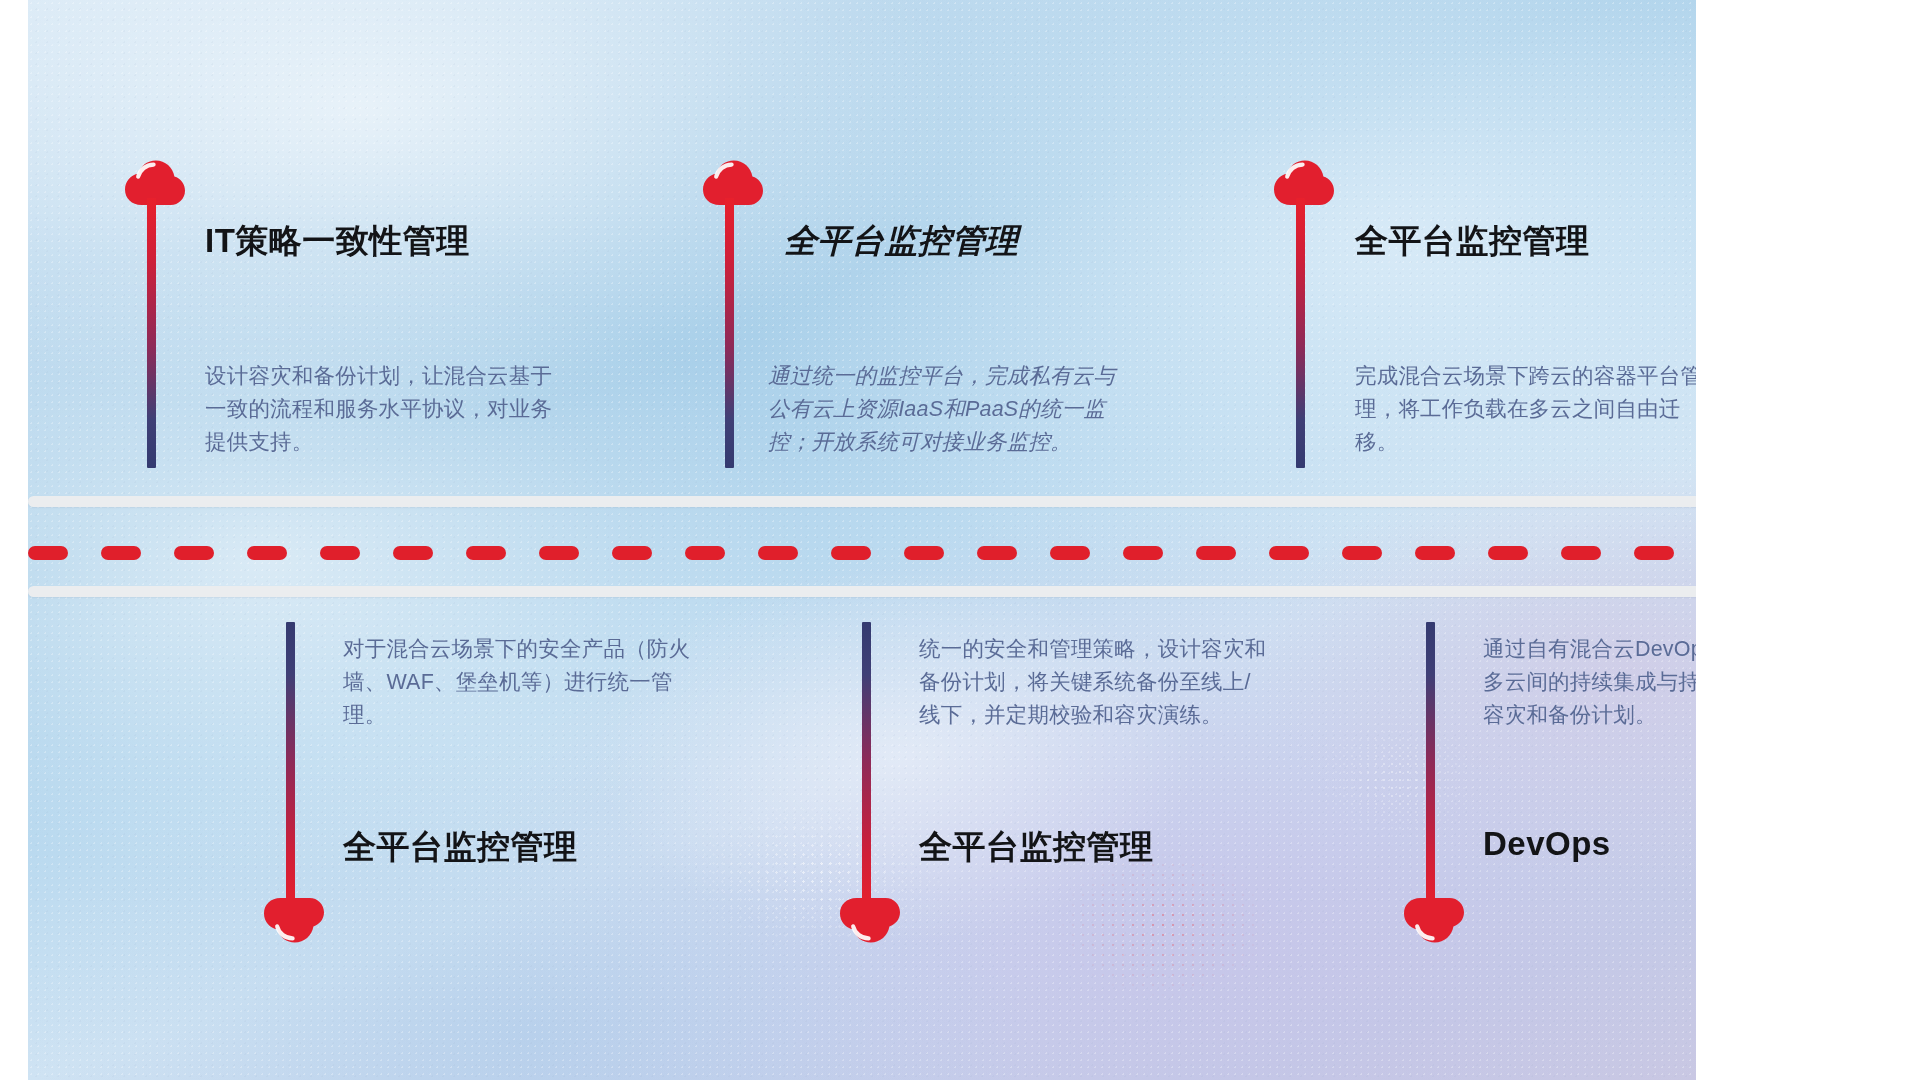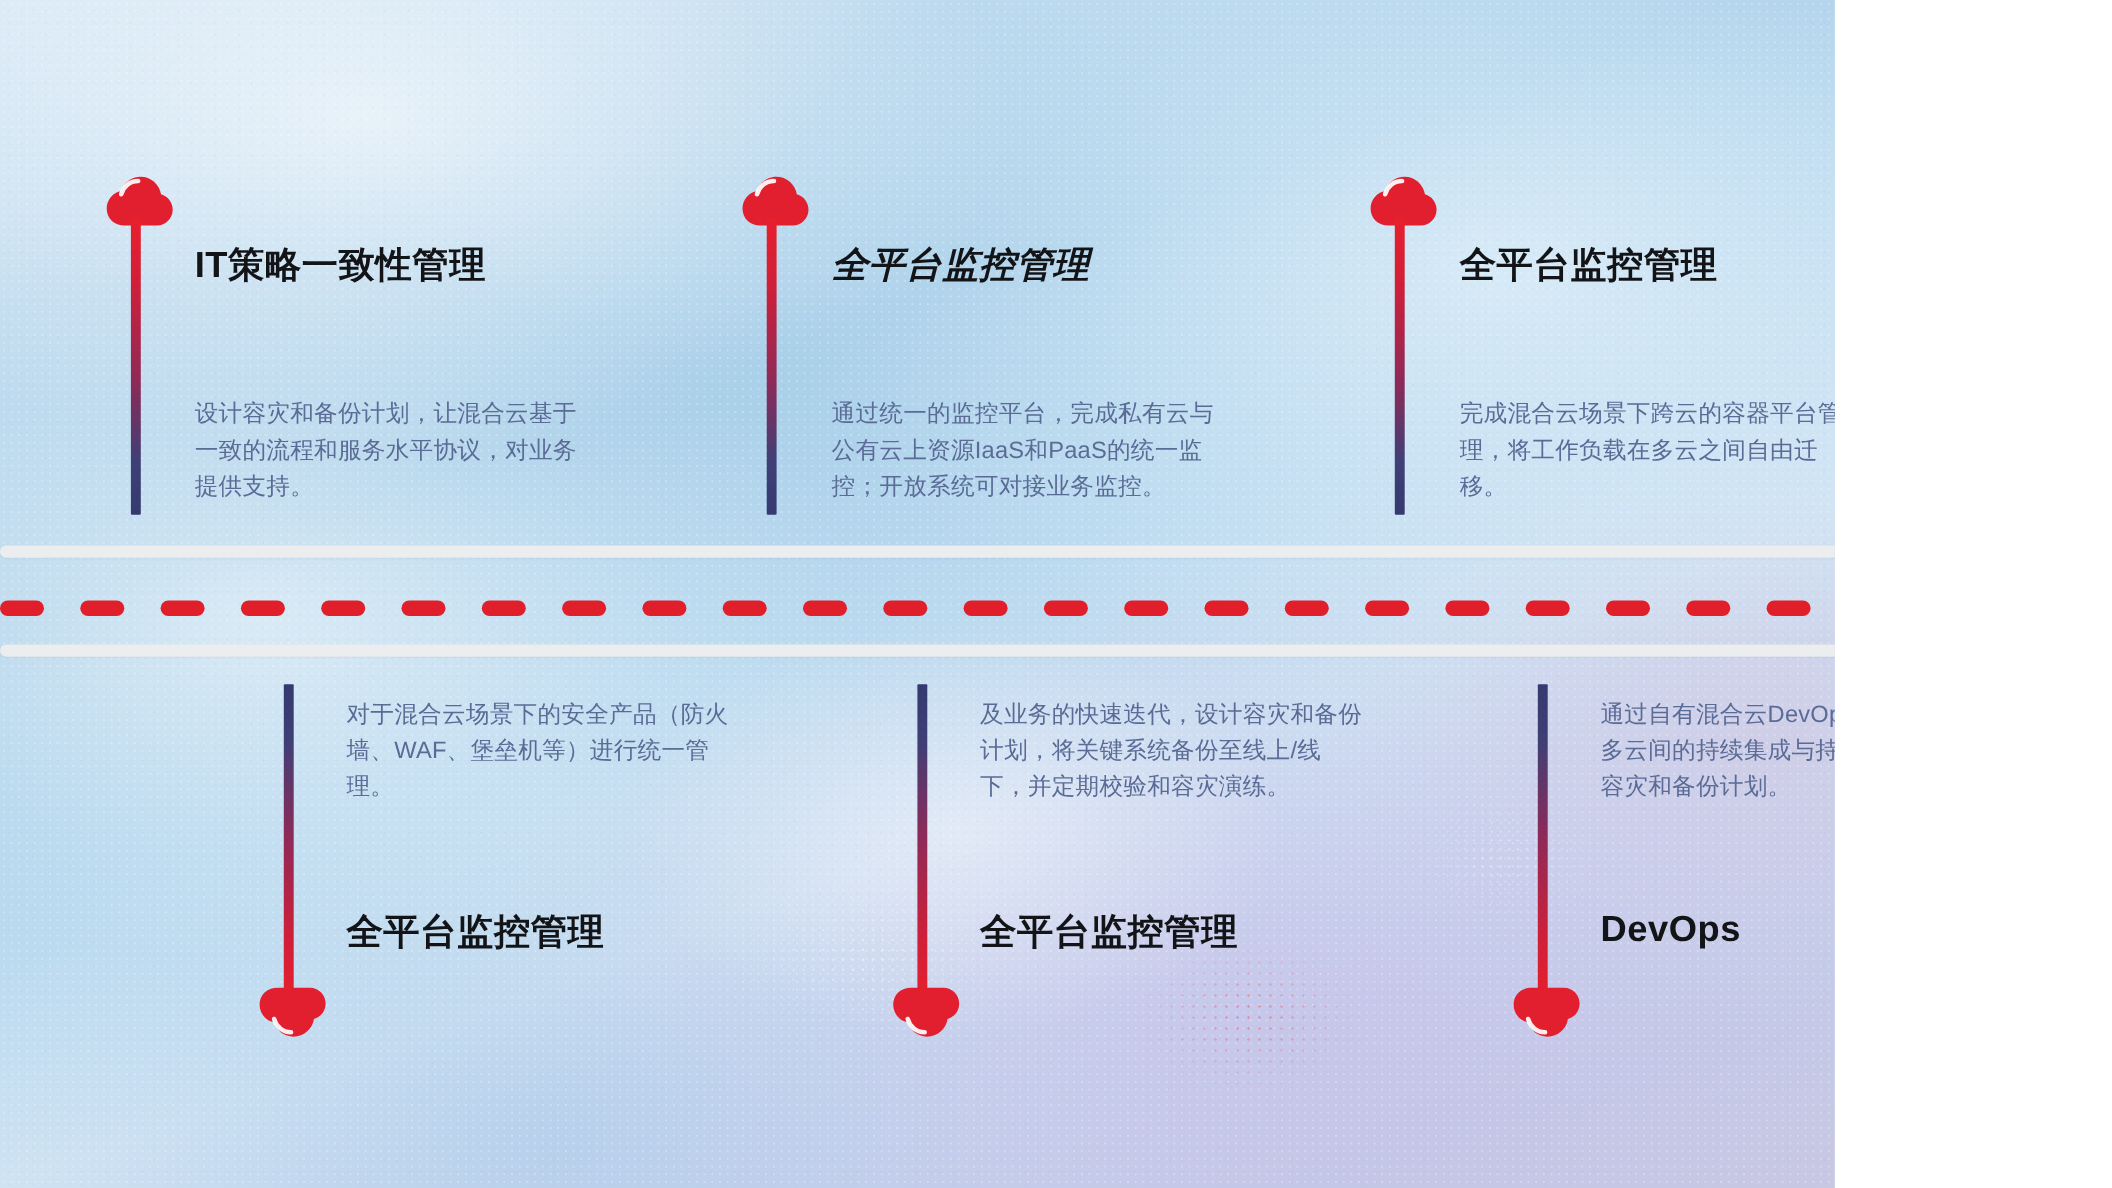--- a/index.html
+++ b/index.html
@@ -8,20 +8,21 @@
     width:1920px; height:1080px;
     overflow:hidden;
     font-family:"Liberation Sans", "DejaVu Sans", sans-serif;
   }
 
   #stage {
     position:relative;
     width:1668px; height:1080px;
     background:#cfe0f0;
     overflow:hidden;
+    margin-left:28px;
   }
 
   
   .bg-layer { position:absolute; inset:0; }
 
   .bg-base {
     background:
       linear-gradient(160deg,
         #d5e7f5 0%,
         #bcd9ee 18%,
@@ -218,21 +219,21 @@
     <div class="cloud-icon" style="left:674px; top:160px;">
       <svg viewBox="0 0 62 46" xmlns="http://www.w3.org/2000/svg">
         <path d="M17.5 45 C7.6 45 1 38.4 1 29.5 C1 21.4 6.8 14.9 14.4 13.6
                  C16.6 5.7 23.7 0.6 31.8 0.6 C41.2 0.6 49 7.5 50.4 16.6
                  C56.6 18.4 61 24 61 30.7 C61 38.6 54.6 45 46.7 45 Z" fill="#e21f2e"></path>
         <path d="M14.2 16.6 C16.0 9.6 22.2 4.6 29.6 4.6" stroke="#ffffff" stroke-width="4.2" stroke-linecap="round" fill="none" opacity=".92"></path>
       </svg>
     </div>
     <div class="stem down" style="left:697px; top:198px; height:270px;"></div>
     <div class="col-title" style="left:756px; top:219px;font-style:italic;">全平台监控管理</div>
-    <div class="col-body" style="left:756px; top:360px;">通过统一的监控平台，完成私有云与公有云上资源IaaS和PaaS的统一监控；开放系统可对接业务监控。</div>
+    <div class="col-body" style="left:740px; top:360px;font-style:italic;">通过统一的监控平台，完成私有云与公有云上资源IaaS和PaaS的统一监控；开放系统可对接业务监控。</div>
   </div>
 
   <div class="col">
     <div class="cloud-icon" style="left:1245px; top:160px;">
       <svg viewBox="0 0 62 46" xmlns="http://www.w3.org/2000/svg">
         <path d="M17.5 45 C7.6 45 1 38.4 1 29.5 C1 21.4 6.8 14.9 14.4 13.6
                  C16.6 5.7 23.7 0.6 31.8 0.6 C41.2 0.6 49 7.5 50.4 16.6
                  C56.6 18.4 61 24 61 30.7 C61 38.6 54.6 45 46.7 45 Z" fill="#e21f2e"></path>
         <path d="M14.2 16.6 C16.0 9.6 22.2 4.6 29.6 4.6" stroke="#ffffff" stroke-width="4.2" stroke-linecap="round" fill="none" opacity=".92"></path>
       </svg>
@@ -251,21 +252,21 @@
         <path d="M17.5 45 C7.6 45 1 38.4 1 29.5 C1 21.4 6.8 14.9 14.4 13.6
                  C16.6 5.7 23.7 0.6 31.8 0.6 C41.2 0.6 49 7.5 50.4 16.6
                  C56.6 18.4 61 24 61 30.7 C61 38.6 54.6 45 46.7 45 Z" fill="#e21f2e"></path>
         <path d="M14.2 16.6 C16.0 9.6 22.2 4.6 29.6 4.6" stroke="#ffffff" stroke-width="4.2" stroke-linecap="round" fill="none" opacity=".92"></path>
       </svg>
     </div>
   </div>
 
   <div class="col">
     <div class="stem up" style="left:834px; top:622px; height:290px;"></div>
-    <div class="col-body" style="left:891px; top:633px;">及业务的快速迭代，设计容灾和备份计划，将关键系统备份至线上/线下，并定期校验和容灾演练。</div>
+    <div class="col-body" style="left:891px; top:633px;">统一的安全和管理策略，设计容灾和备份计划，将关键系统备份至线上/线下，并定期校验和容灾演练。</div>
     <div class="col-title" style="left:891px; top:825px;">全平台监控管理</div>
     <div class="cloud-icon" style="left:811px; top:897px; transform:scaleY(-1);">
       <svg viewBox="0 0 62 46" xmlns="http://www.w3.org/2000/svg">
         <path d="M17.5 45 C7.6 45 1 38.4 1 29.5 C1 21.4 6.8 14.9 14.4 13.6
                  C16.6 5.7 23.7 0.6 31.8 0.6 C41.2 0.6 49 7.5 50.4 16.6
                  C56.6 18.4 61 24 61 30.7 C61 38.6 54.6 45 46.7 45 Z" fill="#e21f2e"></path>
         <path d="M14.2 16.6 C16.0 9.6 22.2 4.6 29.6 4.6" stroke="#ffffff" stroke-width="4.2" stroke-linecap="round" fill="none" opacity=".92"></path>
       </svg>
     </div>
   </div>

